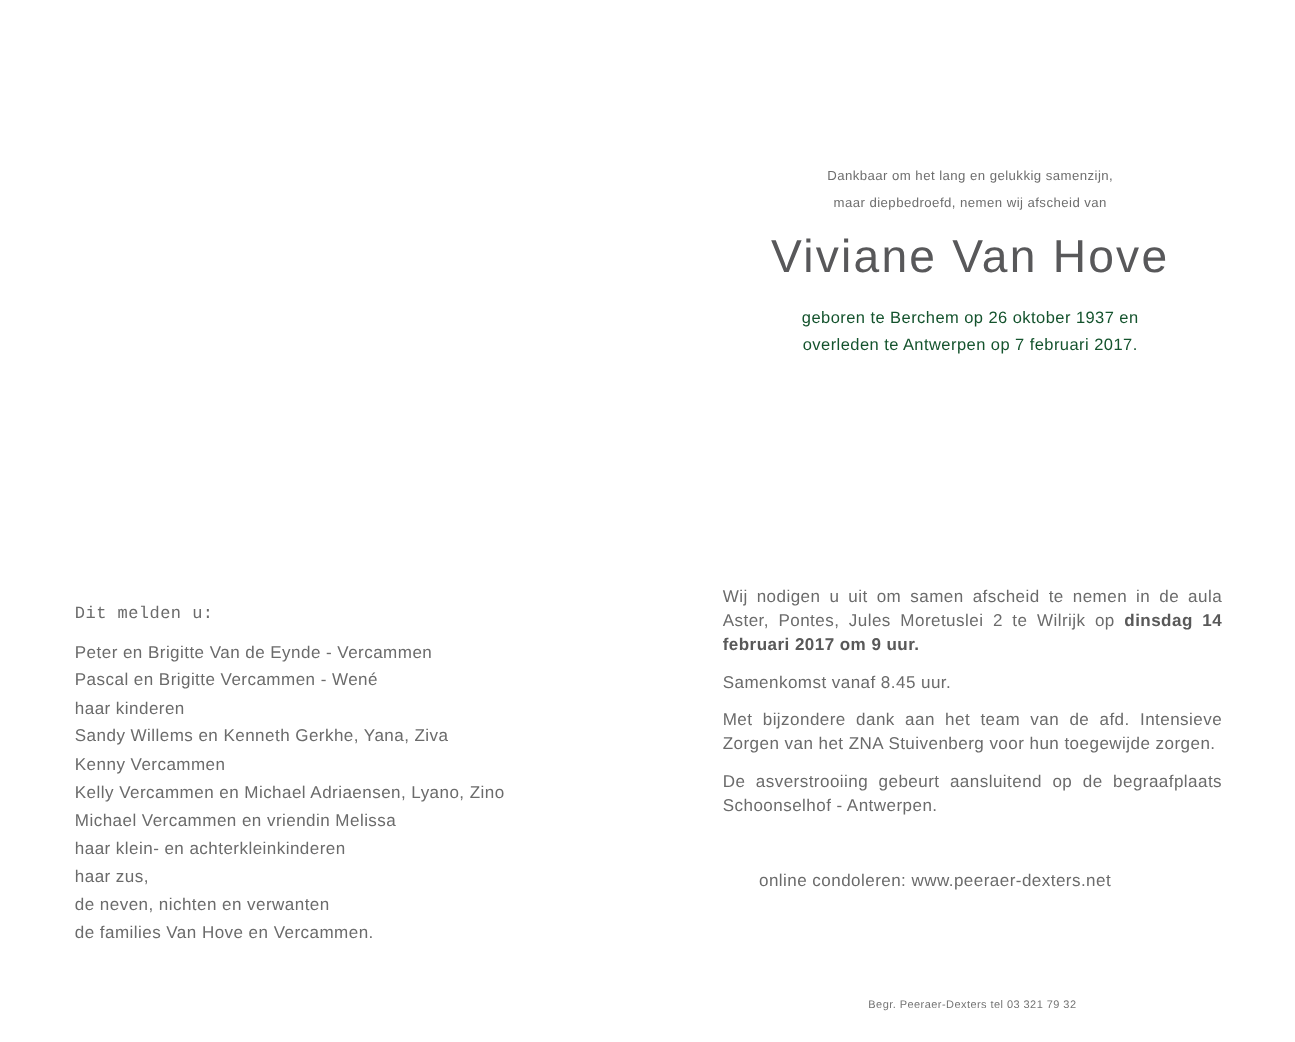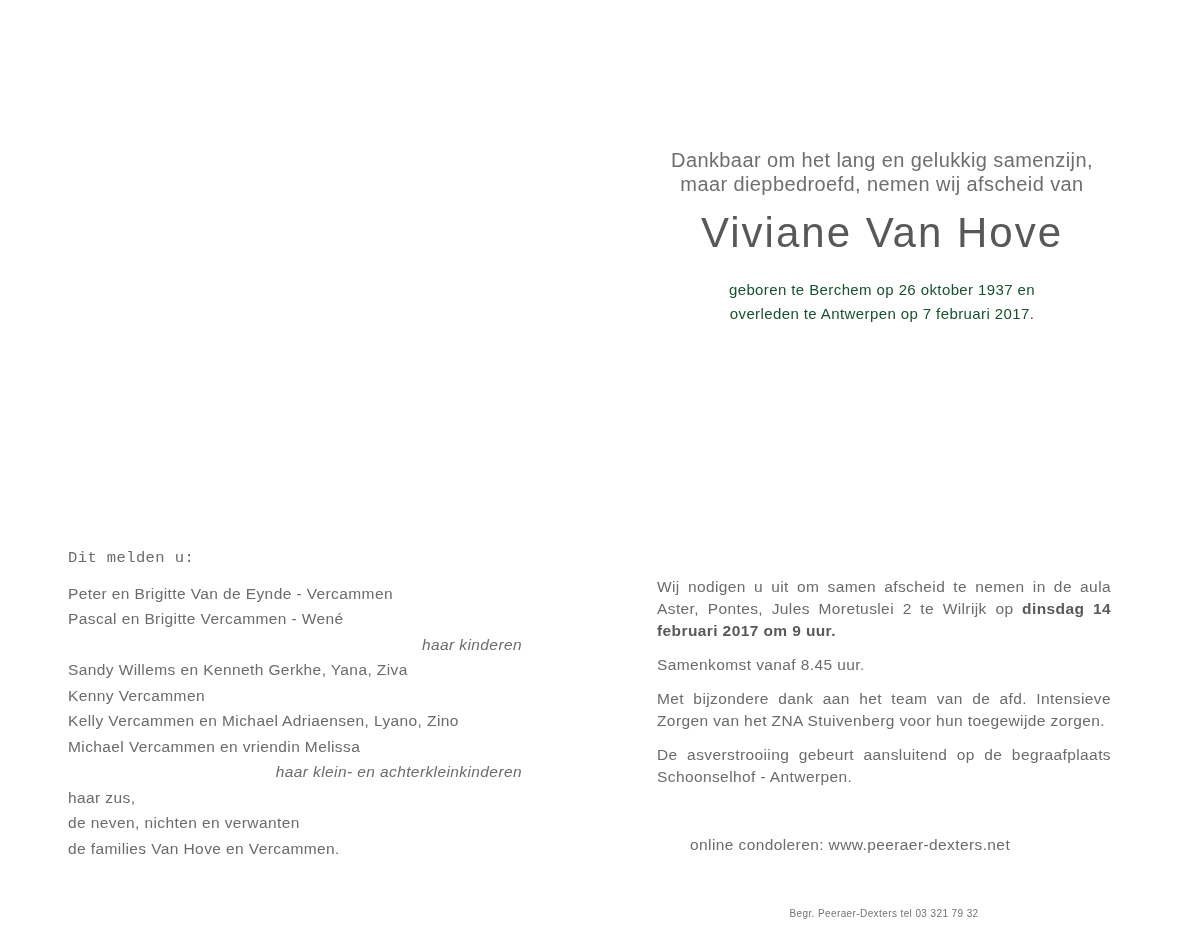--- a/index.html
+++ b/index.html
@@ -18,21 +18,21 @@
 
   
   .header {
     position: absolute;
     top: 148px;
     left: 632px;
     width: 500px;
     text-align: center;
   }
   .header .intro {
-    font-size: 20px;
+    font-size: 12px;
     line-height: 24px;
     color: #6e6e6e;
   }
   .header .name {
     font-size: 42px;
     font-weight: 400;
     letter-spacing: 2px;
     color: #58585a;
     margin: 13px 0 21px 0;
     white-space: nowrap;
@@ -47,28 +47,27 @@
   .left-col {
     position: absolute;
     top: 546px;
     left: 68px;
     width: 454px;
     font-size: 15.5px;
   }
   .left-col p { line-height: 25.5px; }
   .left-col .announce-intro { margin-bottom: 9px; font-family: Liberation Mono, monospace; }
   .left-col .role-label {
-    text-align: right;
-    font-style: italic;
+    text-align: left;
   }
 
   
   .right-col {
     position: absolute;
-    top: 576px;
+    top: 532px;
     left: 657px;
     width: 454px;
     font-size: 15.5px;
   }
   .right-col .para {
     line-height: 22px;
     text-align: justify;
     margin-bottom: 12px;
   }
   .right-col .para:last-child { margin-bottom: 0; }

